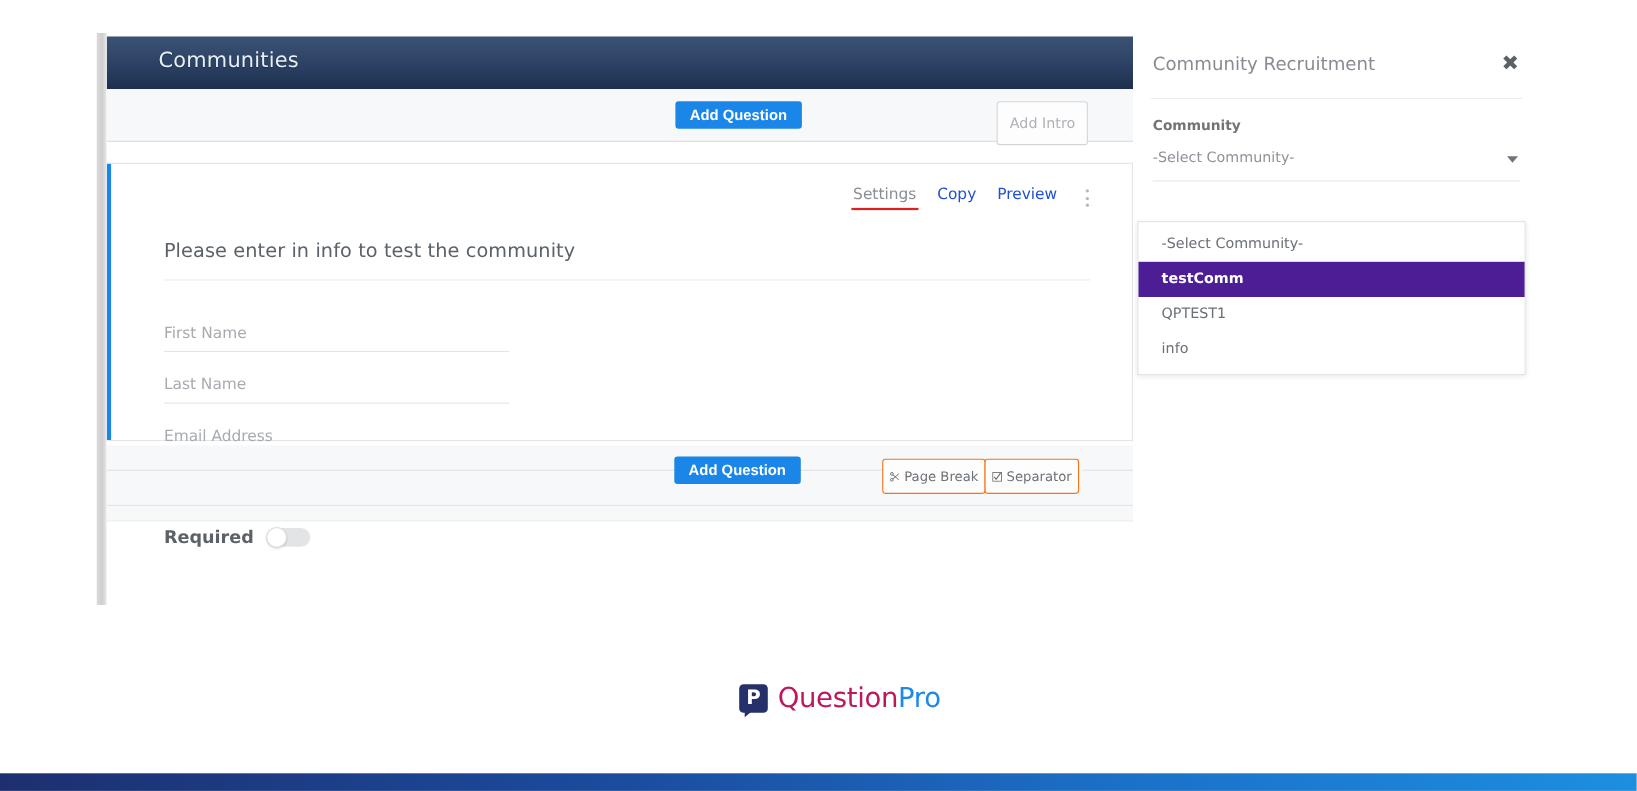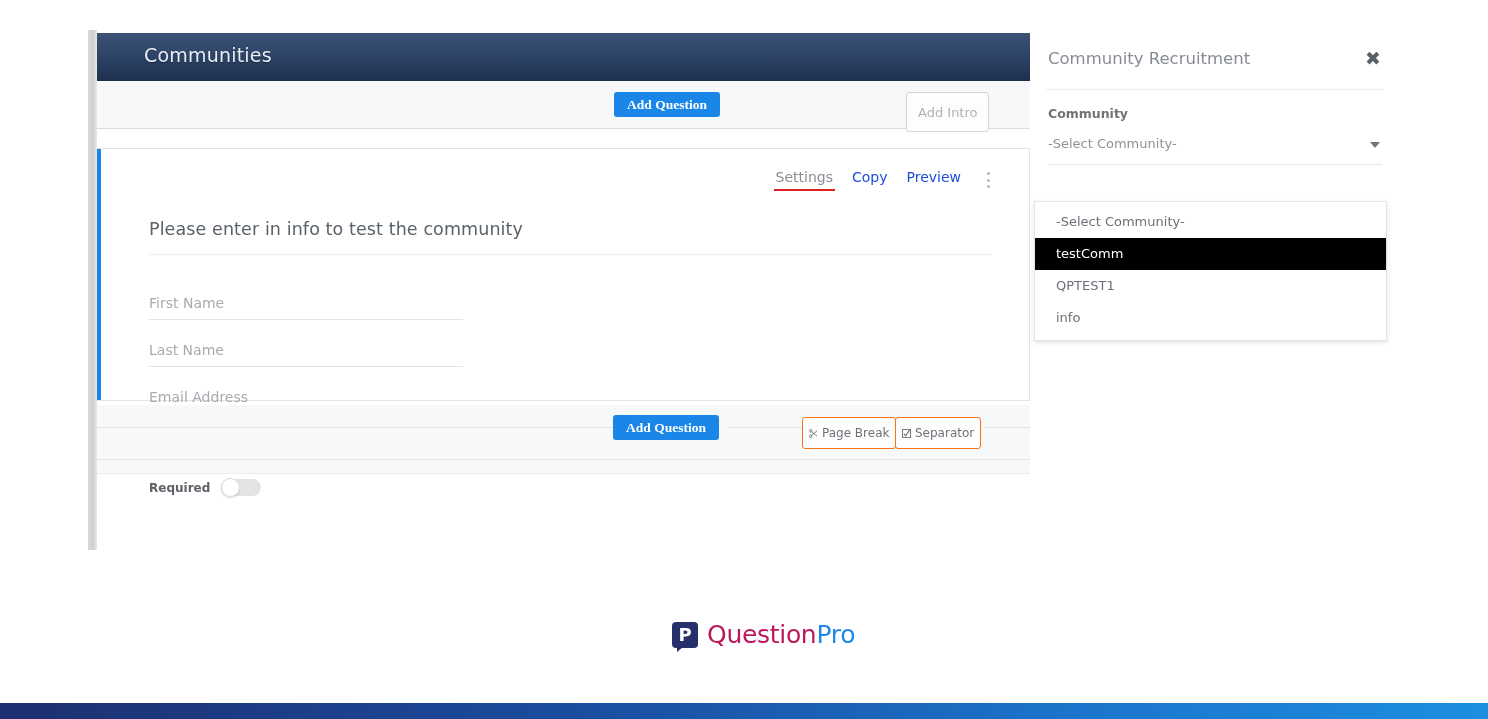--- a/index.html
+++ b/index.html
@@ -43,21 +43,21 @@
   .top-toolbar {
     position: absolute; left: 0; top: 48px;
     width: 933px; height: 48px;
     background: #f7f8f9;
     border-bottom: 1px solid #dcdcdc;
   }
   .btn-primary {
     position: absolute;
     background: #1a86e8; color: #ffffff;
     border: none; border-radius: 3px;
-    font-family: Liberation Serif, serif; font-size: 13.5px; font-weight: bold;
+    font-family: Liberation Sans, sans-serif; font-size: 13.5px; font-weight: bold;
     padding: 0 13px; height: 25px; line-height: 25px;
     cursor: pointer; white-space: nowrap;
   }
   .btn-outline {
     position: absolute;
     background: #fdfdfd; color: #aeb2b7;
     border: 1px solid #d3d6d9; border-radius: 3px;
     font-family: inherit; font-size: 13px;
     padding: 0 11px; height: 40px; line-height: 23px;
     cursor: pointer; white-space: nowrap;
@@ -119,21 +119,21 @@
   .field-3 { top: 240px; }
 
   .card-divider {
     position: absolute; left: 4px; right: 0; top: 310px;
     height: 1px; background: #ececec;
   }
   .required-row {
     position: absolute; left: 52px; top: 330px;
     display: flex; align-items: center; gap: 11px;
   }
-  .required-label { font-size: 12px; color: #5d6268; font-weight: bold; }
+  .required-label { font-size: 16px; color: #5d6268; font-weight: bold; }
   .toggle {
     width: 40px; height: 17px; border-radius: 9px;
     background: #e3e4e6; position: relative; cursor: pointer;
   }
   .toggle .knob {
     position: absolute; left: 0; top: -1px;
     width: 19px; height: 19px; border-radius: 50%;
     background: #ffffff; border: 1px solid #dcdddf;
     box-shadow: 0 1px 2px rgba(0,0,0,.14);
   }
@@ -218,21 +218,21 @@
     box-shadow: 0 2px 5px rgba(0,0,0,.10);
     padding: 4px 0 6px 0;
   }
   .dd-option {
     height: 32px; line-height: 32px;
     padding: 0 0 0 21px;
     font-size: 13px; color: #6b7076;
     cursor: pointer; white-space: nowrap;
   }
   .dd-option.selected {
-    background: #000000; color: #ffffff; font-weight: normal;
+    background: #4c1d95; color: #ffffff; font-weight: bold;
   }
 
   
   .logo {
     position: absolute; left: 672px; top: 620px;
     display: flex; align-items: center; gap: 9px;
   }
   .logo-mark {
     width: 26px; height: 26px; border-radius: 4px;
     background: #26306b;

